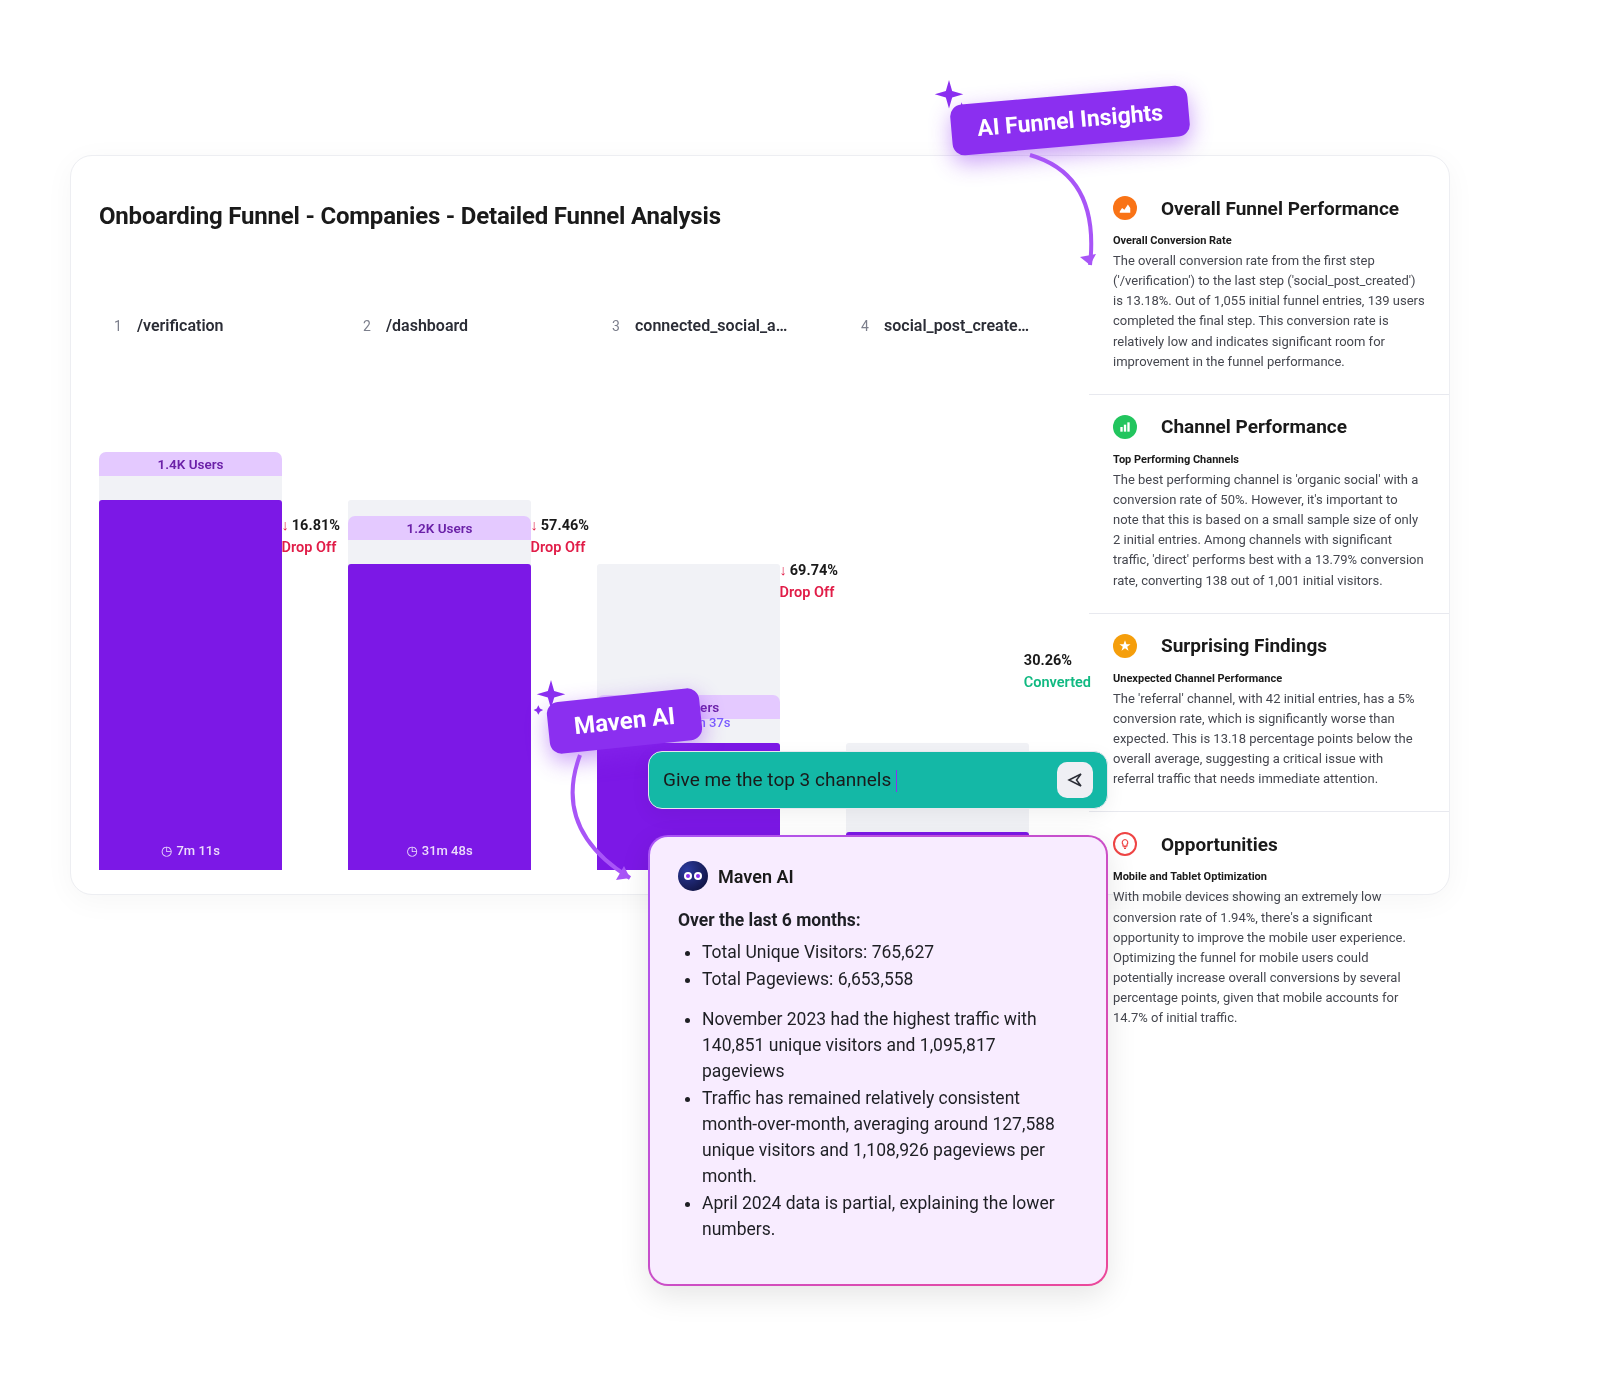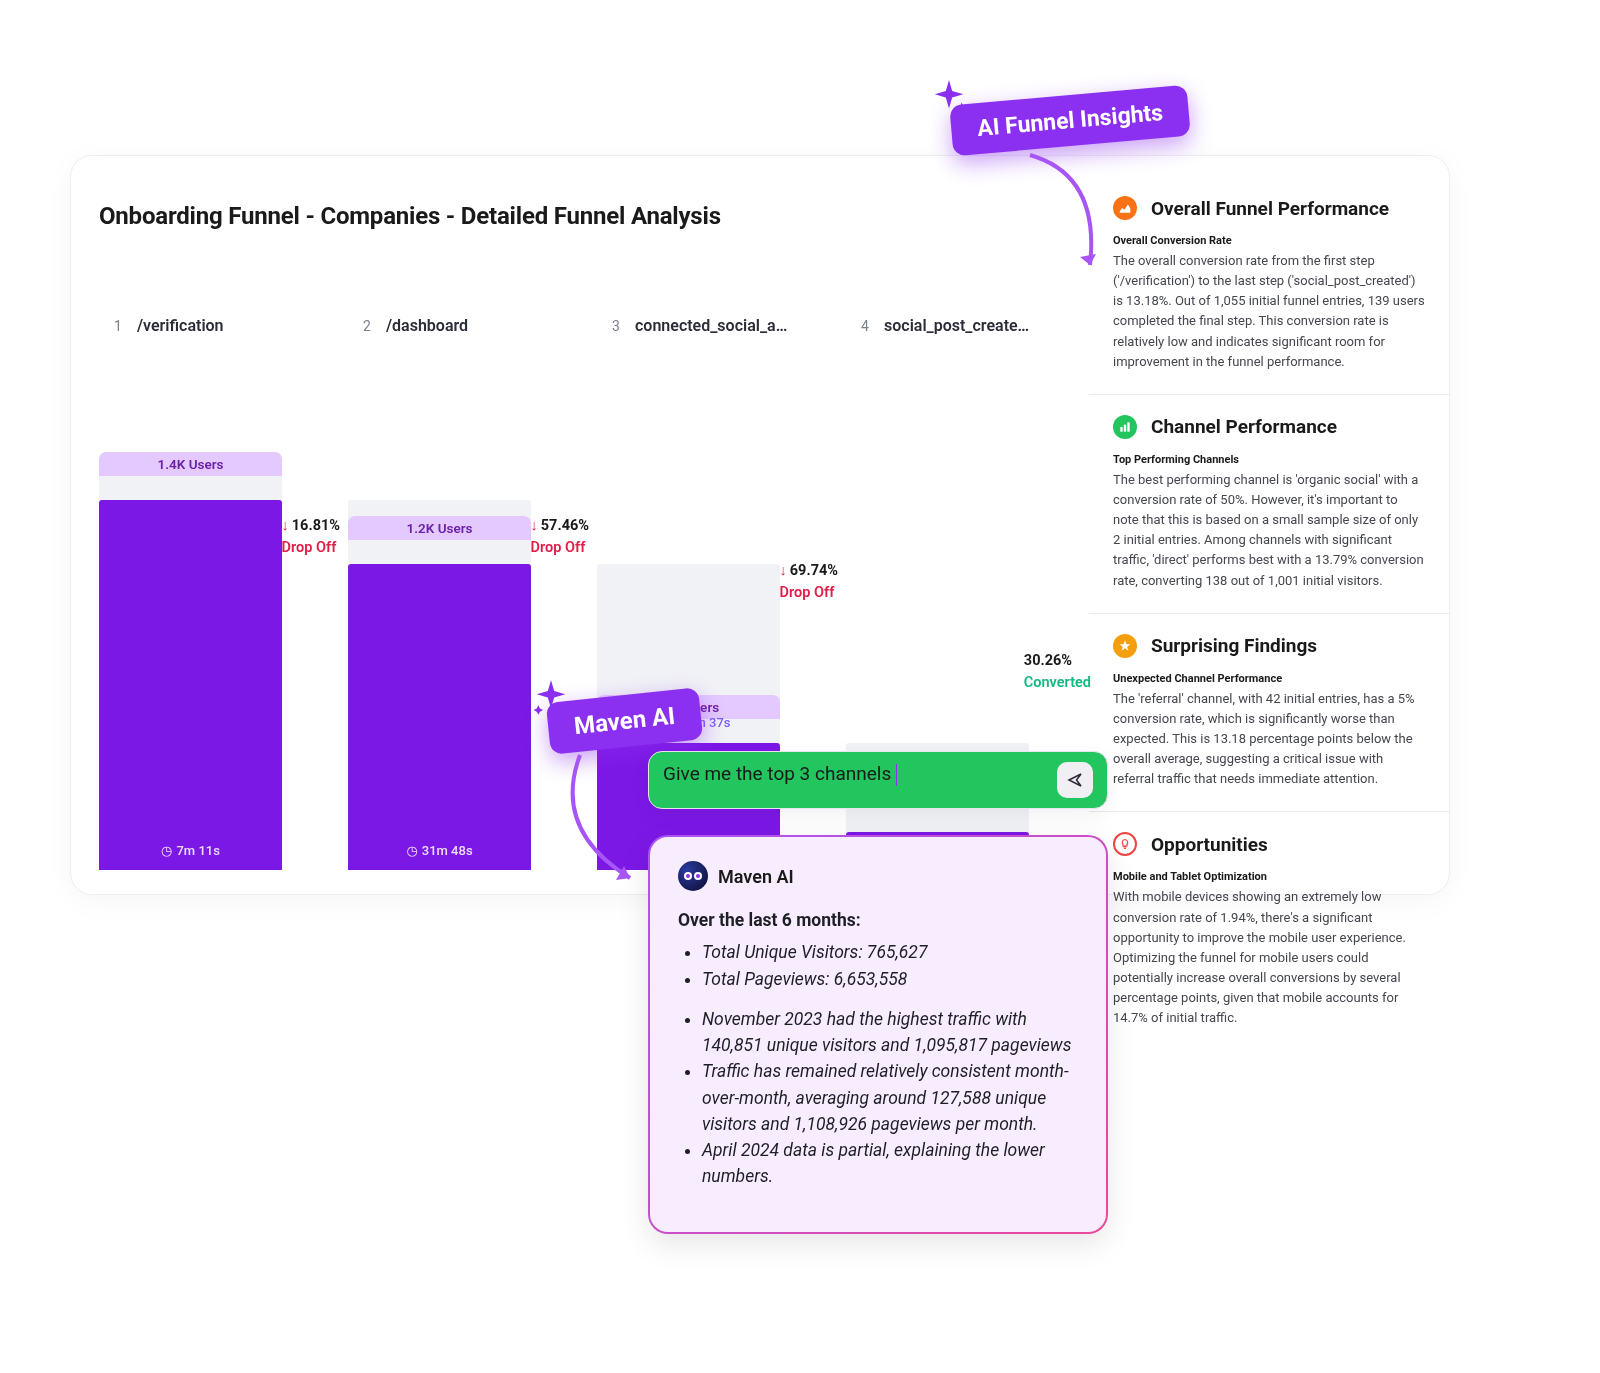--- a/index.html
+++ b/index.html
@@ -23,48 +23,48 @@
   .drop{position:absolute;right:-18px;font-size:14.5px;line-height:1.35;}
   .drop .pct{font-weight:700;color:#1a1a1a;}
   .drop .arrow{color:#e11d48;font-weight:700;margin-right:3px;}
   .drop .lbl{display:block;color:#e11d48;font-weight:600;margin-top:2px;}
   .convert .pct{font-weight:700;color:#1a1a1a;}
   .convert .lbl{color:#10b981;font-weight:600;}
 
   .insights{position:absolute;right:0;top:20px;bottom:20px;width:360px;overflow:visible;}
   .ibox{border-top:1px solid #e8e9ef;padding:20px 24px 22px;}
   .ibox:first-child{border-top:none;}
-  .ihdr{display:flex;align-items:center;gap:14px;margin-bottom:14px;}
+  .ihdr{display:flex;align-items:center;gap:24px;margin-bottom:14px;}
   .iicon{width:24px;height:24px;border-radius:50%;display:flex;align-items:center;justify-content:center;flex:0 0 24px;}
   .ititle{font-size:19px;font-weight:700;}
   .isub{font-size:11px;font-weight:700;margin-bottom:4px;}
   .idesc{font-size:13px;line-height:1.55;color:#45474f;}
 
   
   .pill{position:absolute;background:#8b2ff0;color:#fff;font-weight:700;border-radius:12px;box-shadow:0 8px 22px rgba(139,47,240,0.45);padding:12px 26px;display:flex;align-items:center;gap:8px;}
   .pill.maven{left:548px;top:695px;transform:rotate(-6deg);font-size:24px;}
   .pill.insights-pill{left:951px;top:95px;transform:rotate(-5deg);font-size:23px;}
   .sparkle{position:absolute;width:38px;height:38px;}
   .sparkle svg{width:100%;height:100%;}
   .arrow-curve{position:absolute;pointer-events:none;}
 
   .maven-box{position:absolute;left:648px;top:751px;width:460px;}
-  .prompt{background:#22c55e;border:1.5px solid #e6e7ee;border-radius:14px;padding:10px 14px;display:flex;align-items:flex-start;gap:15px;box-shadow:0 6px 20px rgba(0,0,0,0.06);}
+  .prompt{background:#14b8a6;border:1.5px solid #e6e7ee;border-radius:14px;padding:10px 14px;display:flex;align-items:center;gap:15px;box-shadow:0 6px 20px rgba(0,0,0,0.06);}
   .prompt-input{flex:1;border:none;font-size:19px;outline:none;font-family:inherit;background:transparent;}
   .scaret{display:inline-block;width:1px;height:22px;background:#8b2ff0;animation:blink 1s infinite;vertical-align:middle;}
   @keyframes blink{50%{opacity:0;}}
   .send{width:36px;height:36px;border-radius:10px;background:#efeff4;display:flex;align-items:center;justify-content:center;cursor:pointer;}
   .card{margin-top:26px;border-radius:20px;padding:24px 28px 28px;background:#f8ecff;border:2px solid transparent;background-image:linear-gradient(#f8ecff,#f8ecff),linear-gradient(135deg,#a855f7,#ec4899);background-origin:border-box;background-clip:padding-box,border-box;box-shadow:0 10px 30px rgba(0,0,0,0.1);}
   .card-hdr{display:flex;align-items:center;gap:10px;margin-bottom:16px;}
   .bot-av{width:30px;height:30px;border-radius:50%;background:radial-gradient(circle at 30% 30%,#2b3a9f,#0b0b2e);display:flex;align-items:center;justify-content:center;}
   .bot-av svg{width:20px;height:12px;}
   .card-name{font-weight:600;font-size:18px;}
   .card-body{font-size:17.5px;line-height:1.5;color:#1e1f24;}
   .card-body p{margin-bottom:6px;}
-  .card-body ul{padding-left:24px;margin:3px 0 14px;font-style:italic;}
+  .card-body ul{padding-left:24px;margin:3px 0 14px;}
   .card-body strong{font-weight:700;}
 </style>
 </head>
 <body>
 
 <div class="canvas">
   <div class="main-card">
     <div class="title">Onboarding Funnel - Companies - Detailed Funnel Analysis</div>
 
     <div class="funnel-area">

